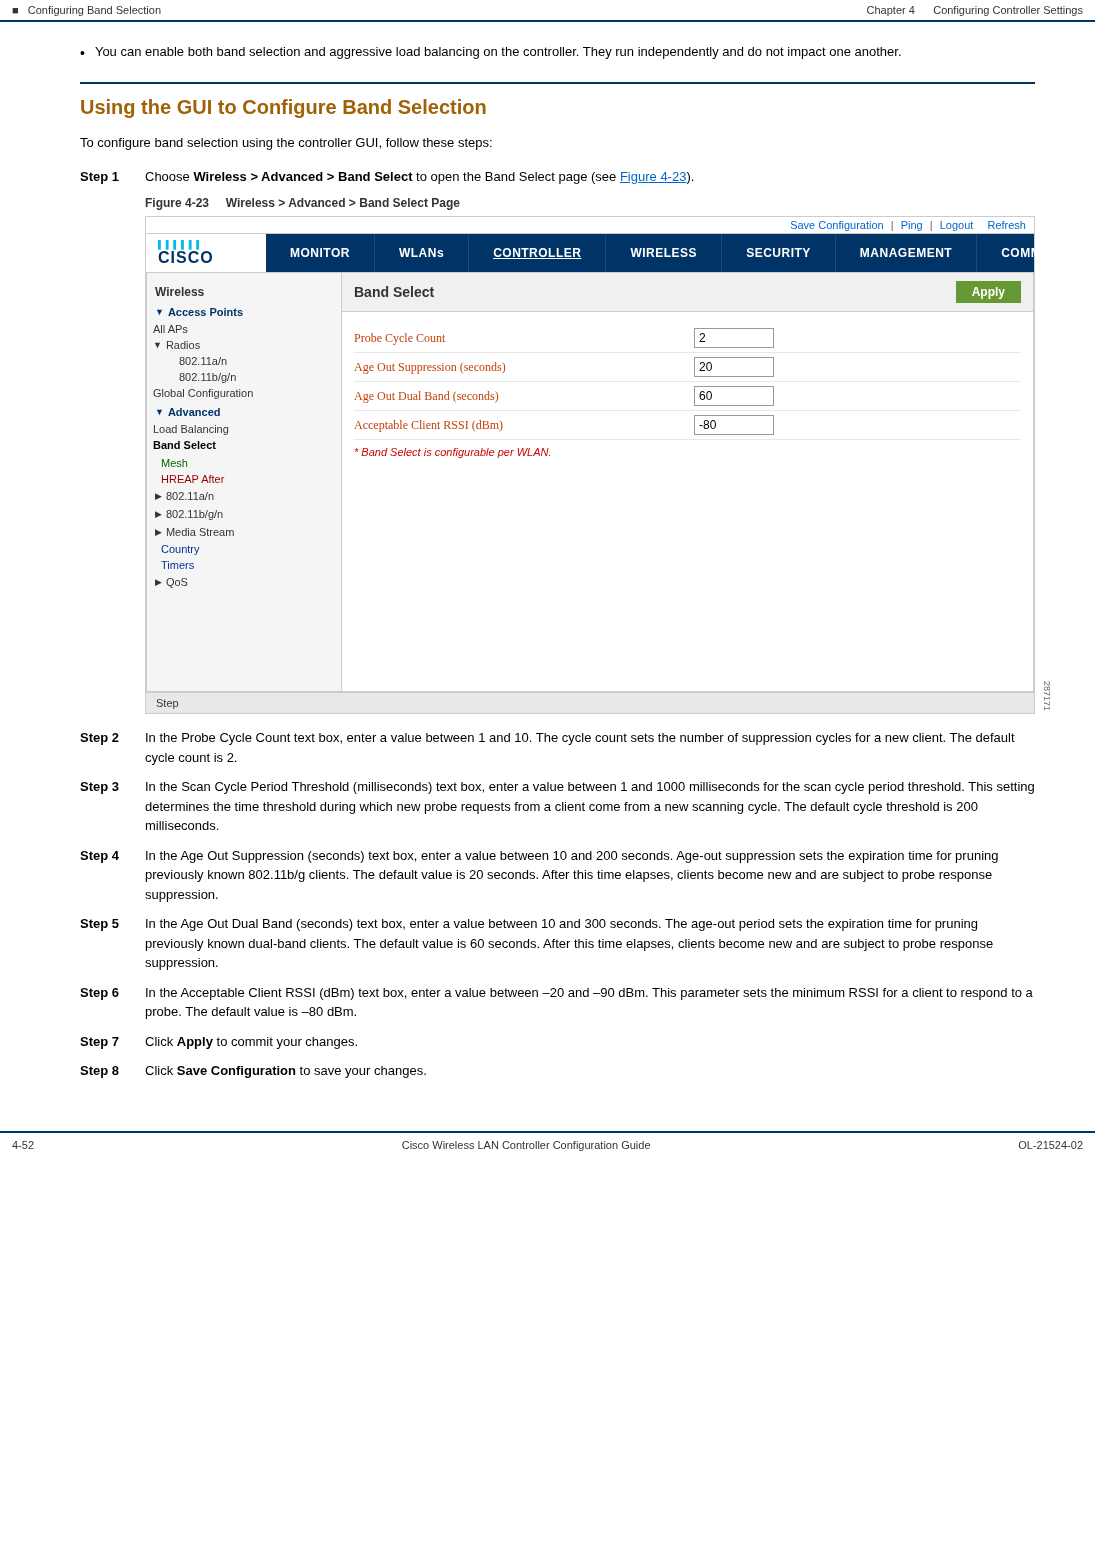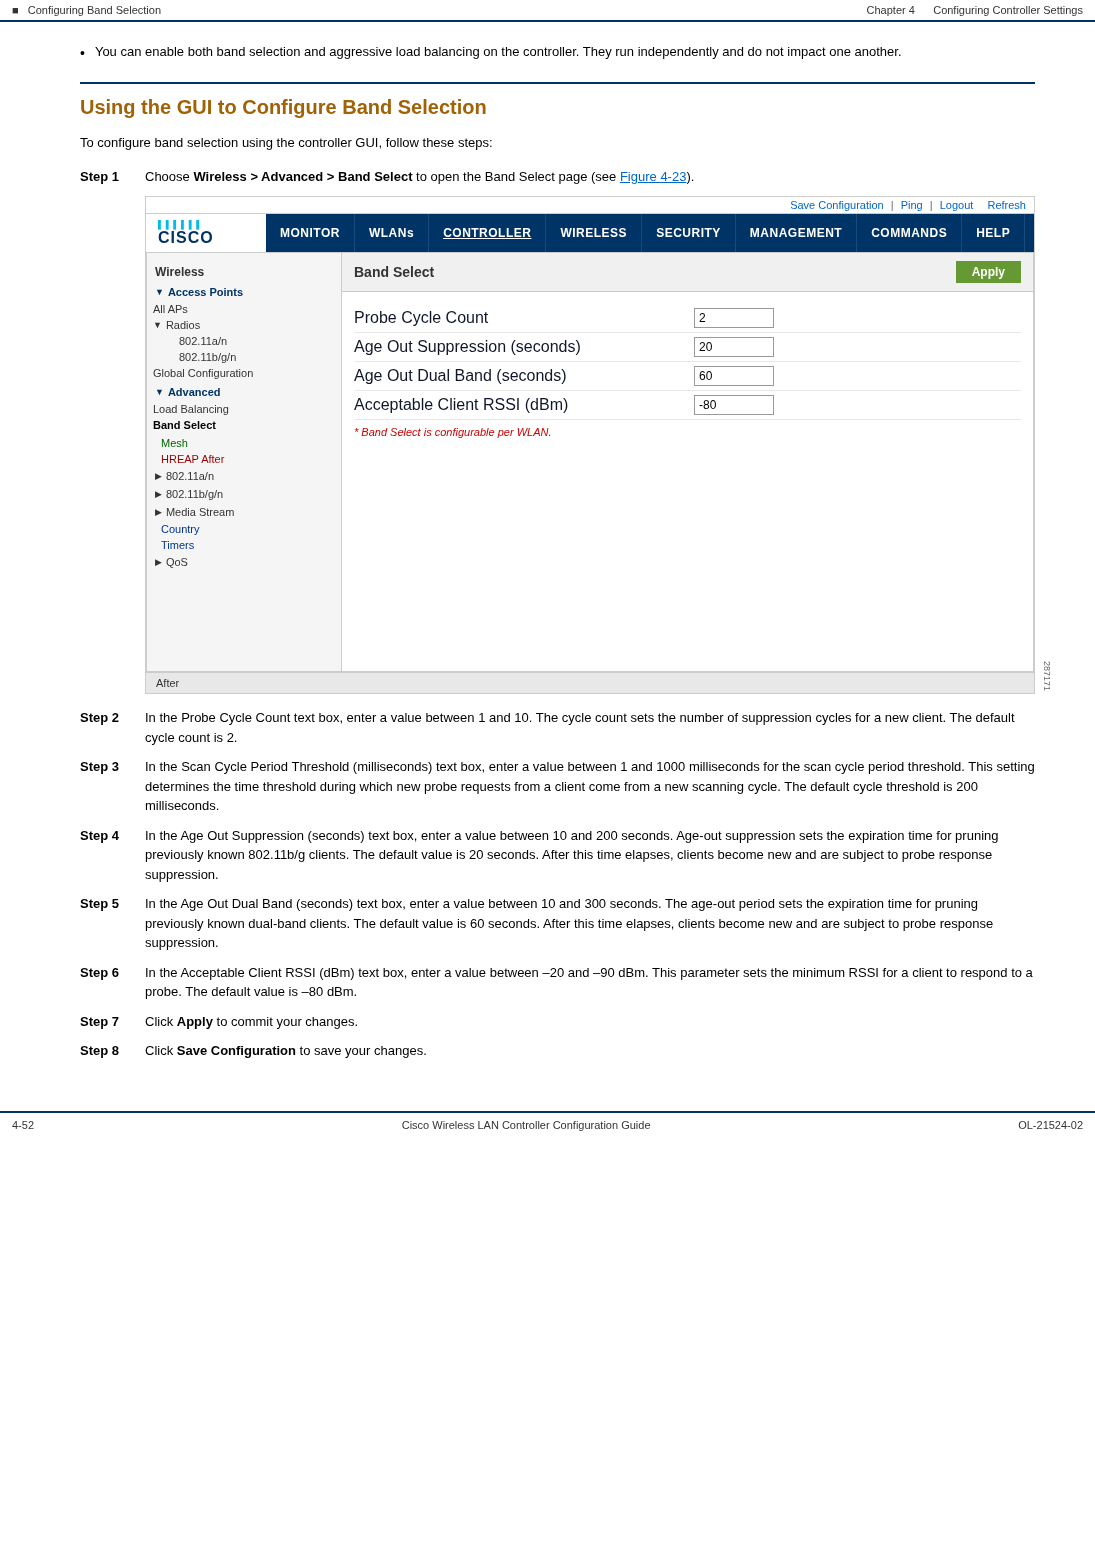--- a/index.html
+++ b/index.html
@@ -40,21 +40,21 @@
       min-width: 120px;
     }
     .nav-items {
       display: flex;
       align-items: stretch;
     }
     .nav-item {
       color: #fff;
       font-size: 12px;
       font-weight: bold;
-      padding: 0 14px;
+      padding: 0 24px;
       display: flex;
       align-items: center;
       cursor: pointer;
       text-decoration: none;
       border-right: 1px solid #1a4a7a;
       letter-spacing: 0.5px;
       text-align: right;
     }
 
     
@@ -147,23 +147,24 @@
       padding: 12px;
     }
     .form-row {
       display: flex;
       align-items: center;
       padding: 4px 0;
       border-bottom: 1px solid #e8e8e8;
     }
     .form-label {
       width: 340px;
-      font-size: 16px;
-      color: #0f172a;
+      font-size: 12px;
+      color: #c2410c;
       padding-right: 10px;
+      font-family: Liberation Serif, serif;
     }
     .form-value {
       border: 1px solid #999;
       padding: 2px 4px;
       font-size: 12px;
       width: 80px;
       background: #fff;
     }
     .form-note {
       color: #cc0000;
@@ -316,20 +317,24 @@
   </div>
 
   <div class="step-row">
     <span class="step-label">Step 1</span>
     <span class="step-content">
       Choose <b>Wireless &gt; Advanced &gt; Band Select</b> to open the Band Select page (see <a href="#">Figure 4-23</a>).
     </span>
   </div>
 
   <div style="margin-left: 65px;">
+    <div class="figure-caption">
+      <span>Figure 4-23&nbsp;&nbsp;&nbsp;&nbsp;</span>
+      <span>Wireless &gt; Advanced &gt; Band Select Page</span>
+    </div>
 
     <div class="figure-container figure-wrapper">
 
       <div class="top-bar" style="font-size:11px; padding:2px 8px;">
         <span style="color:#06c; cursor:pointer;">Save Configuration</span>
         <span>&nbsp;|&nbsp;</span>
         <span style="color:#06c; cursor:pointer;">Ping</span>
         <span>&nbsp;|&nbsp;</span>
         <span style="color:#06c; cursor:pointer;">Logout</span>
         <span>&nbsp;&nbsp;</span>
@@ -438,21 +443,21 @@
                 </div>
               </div>
             <div class="form-note">* Band Select is configurable per WLAN.</div>
           </div>
 
           <div style="flex:1;"></div>
         </div>
       </div>
 
       <div class="done-bar">
-        <span>After</span>
+        <span>Step</span>
       </div>
 
       <div class="watermark">287171</div>
     </div>
   </div>
 
   <div style="margin-top: 4px;">
 
     <div class="step-row">
       <span class="step-label">Step 2</span>

